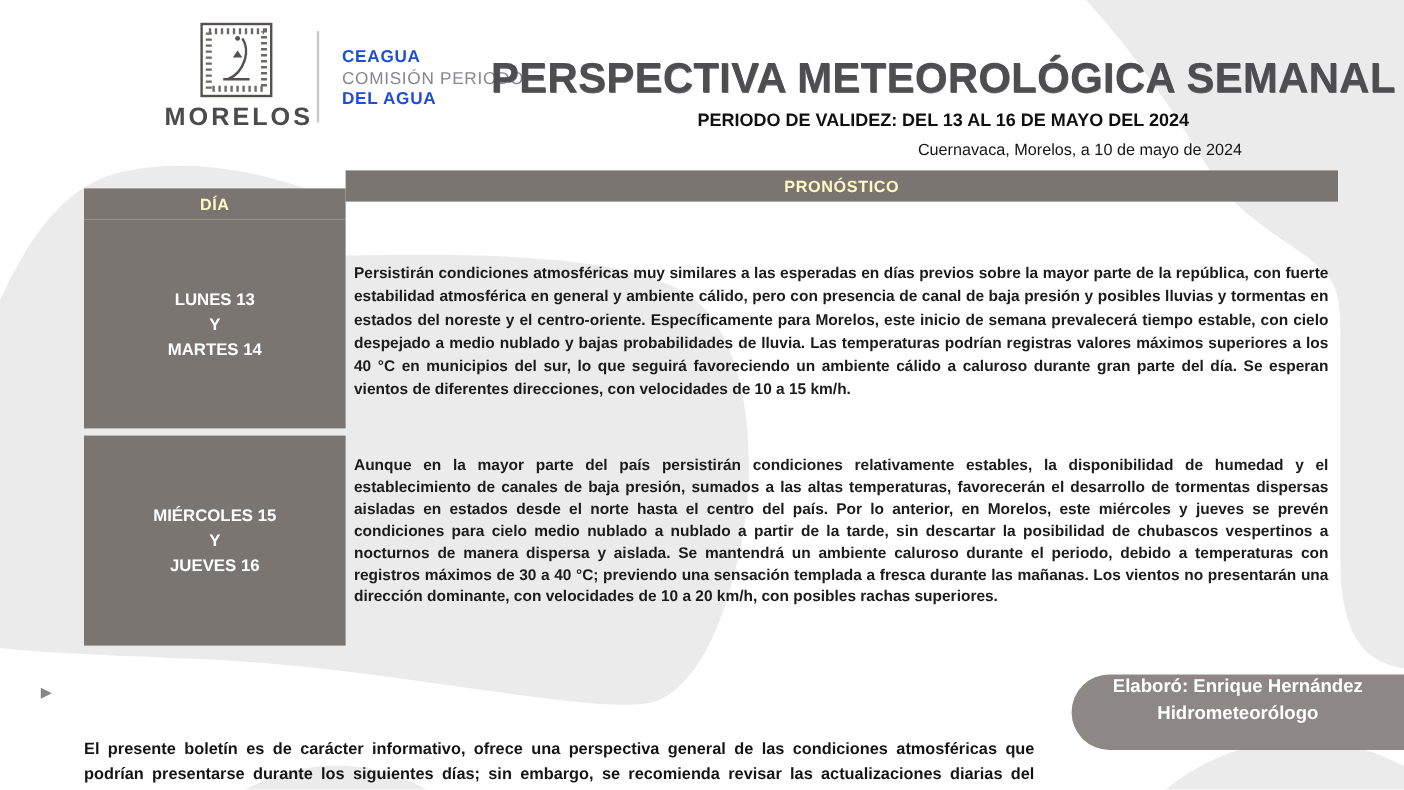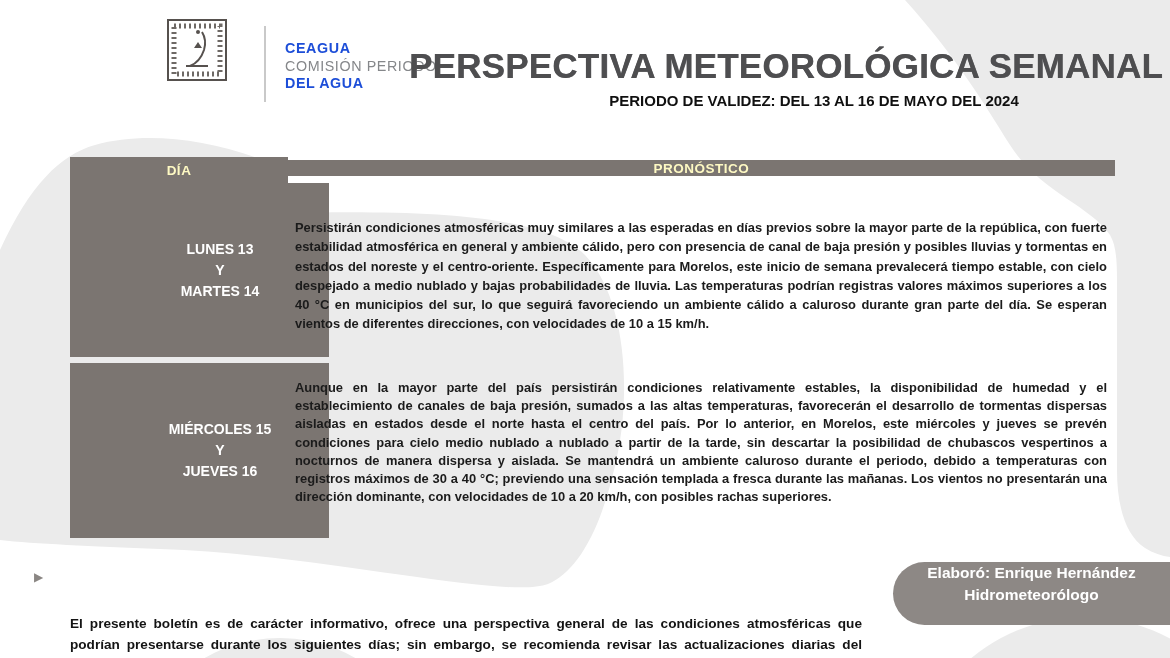--- a/index.html
+++ b/index.html
@@ -15,33 +15,33 @@
   .state-name{left:104px; top:86px; width:190px; text-align:center;
     font-size:21px; font-weight:bold; letter-spacing:2.5px; color:#4b4b4d;}
   .divider{left:264px; top:26px; width:2px; height:76px; background:#c9c9c9;}
   .agency{left:285px; top:40px; font-size:14.3px; line-height:17.5px; letter-spacing:0.6px;}
   .agency .b{font-weight:bold; color:#1d4ed8;}
   .agency .l{color:#85878a;}
 
   .main-title{left:396px; top:46px; width:780px; text-align:center;
     font-size:35px; font-weight:bold; color:#4e4e50; letter-spacing:0.2px;
     text-shadow:0.4px 0.4px 0 #6b6b6d;}
-  .validity{left:464px; top:92px; width:700px; text-align:center;
+  .validity{left:436px; top:92px; width:700px; text-align:center;
     font-size:15px; font-weight:bold; color:#101010;}
   .dateline{left:720px; top:117px; width:360px; text-align:center;
     font-size:13.5px; color:#141414;}
 
   
   .th{background:#7b7571; color:#fef9c3; font-weight:bold; font-size:13.5px;
     display:flex; align-items:center; justify-content:center; letter-spacing:0.5px;}
   .th-day{left:70px; top:157px; width:218px; height:26px;}
-  .th-forecast{left:288px; top:160px; width:827px; height:16px;}
+  .th-forecast{left:288px; top:142px; width:827px; height:26px;}
   .day-cell{background:#7b7571; color:#ffffff; font-weight:bold; font-size:14px;
     line-height:21px; display:flex; flex-direction:column; align-items:center;
-    justify-content:center; text-align:center;padding-left:41px;}
+    justify-content:center; text-align:center;}
   .day-cell-1{left:70px; top:183px; width:218px; height:174px;}
   .day-cell-2{left:70px; top:363px; width:218px; height:175px;}
   .fc{color:#1b1b1b; font-weight:bold; font-size:12.9px; text-align:justify;}
   .fc-1{left:288px; top:212px; width:827px; height:145px; padding:6px 8px 0 7px;
     line-height:19.3px; box-sizing:border-box;}
   .fc-2{left:288px; top:362px; width:827px; height:176px; padding:17px 8px 0 7px;
     line-height:18.2px; box-sizing:border-box;}
 
   
   .note-bullet{left:34px; top:570px; font-size:12px; color:#8a8683;
@@ -66,29 +66,31 @@
   </svg>
 
   <svg class="abs crest" viewBox="0 0 78 66">
     <rect x="10" y="2" width="58" height="60" fill="#ffffff" stroke="#56514e" stroke-width="2"></rect>
     <rect x="16" y="8" width="46" height="48" fill="none" stroke="#6e6965" stroke-width="5" stroke-dasharray="2 3"></rect>
     <path d="M32 48 q10 -4 14 -16 q3 -10 -2 -18" fill="none" stroke="#56514e" stroke-width="2"></path>
     <path d="M28 48 h22" stroke="#56514e" stroke-width="2"></path>
     <circle cx="40" cy="14" r="2" fill="#56514e"></circle>
     <path d="M36 30 l4 -6 l4 6 z" fill="#56514e"></path>
   </svg>
+  <div class="abs state-name">MORELOS</div>
   <div class="abs divider"></div>
   <div class="abs agency">
     <div class="b">CEAGUA</div>
     <div class="l">COMISIÓN PERIODO</div>
     <div class="b">DEL AGUA</div>
   </div>
 
   <div class="abs main-title">PERSPECTIVA METEOROLÓGICA SEMANAL</div>
   <div class="abs validity">PERIODO DE VALIDEZ: DEL 13 AL 16 DE MAYO DEL 2024</div>
+  <div class="abs dateline">Cuernavaca, Morelos, a 10 de mayo de 2024</div>
 
   <div class="abs th th-day">DÍA</div>
   <div class="abs th th-forecast">PRONÓSTICO</div>
 
   <div class="abs day-cell day-cell-1">
     <span>LUNES 13</span>
     <span>Y</span>
     <span>MARTES 14</span>
   </div>
   <div class="abs fc fc-1">Persistirán condiciones atmosféricas muy similares a las esperadas en días previos sobre la mayor parte de la república, con fuerte estabilidad atmosférica en general y ambiente cálido, pero con presencia de canal de baja presión y posibles lluvias y tormentas en estados del noreste y el centro-oriente. Específicamente para Morelos, este inicio de semana prevalecerá tiempo estable, con cielo despejado a medio nublado y bajas probabilidades de lluvia. Las temperaturas podrían registras valores máximos superiores a los 40 °C en municipios del sur, lo que seguirá favoreciendo un ambiente cálido a caluroso durante gran parte del día. Se esperan vientos de diferentes direcciones, con velocidades de 10 a 15 km/h.</div>

